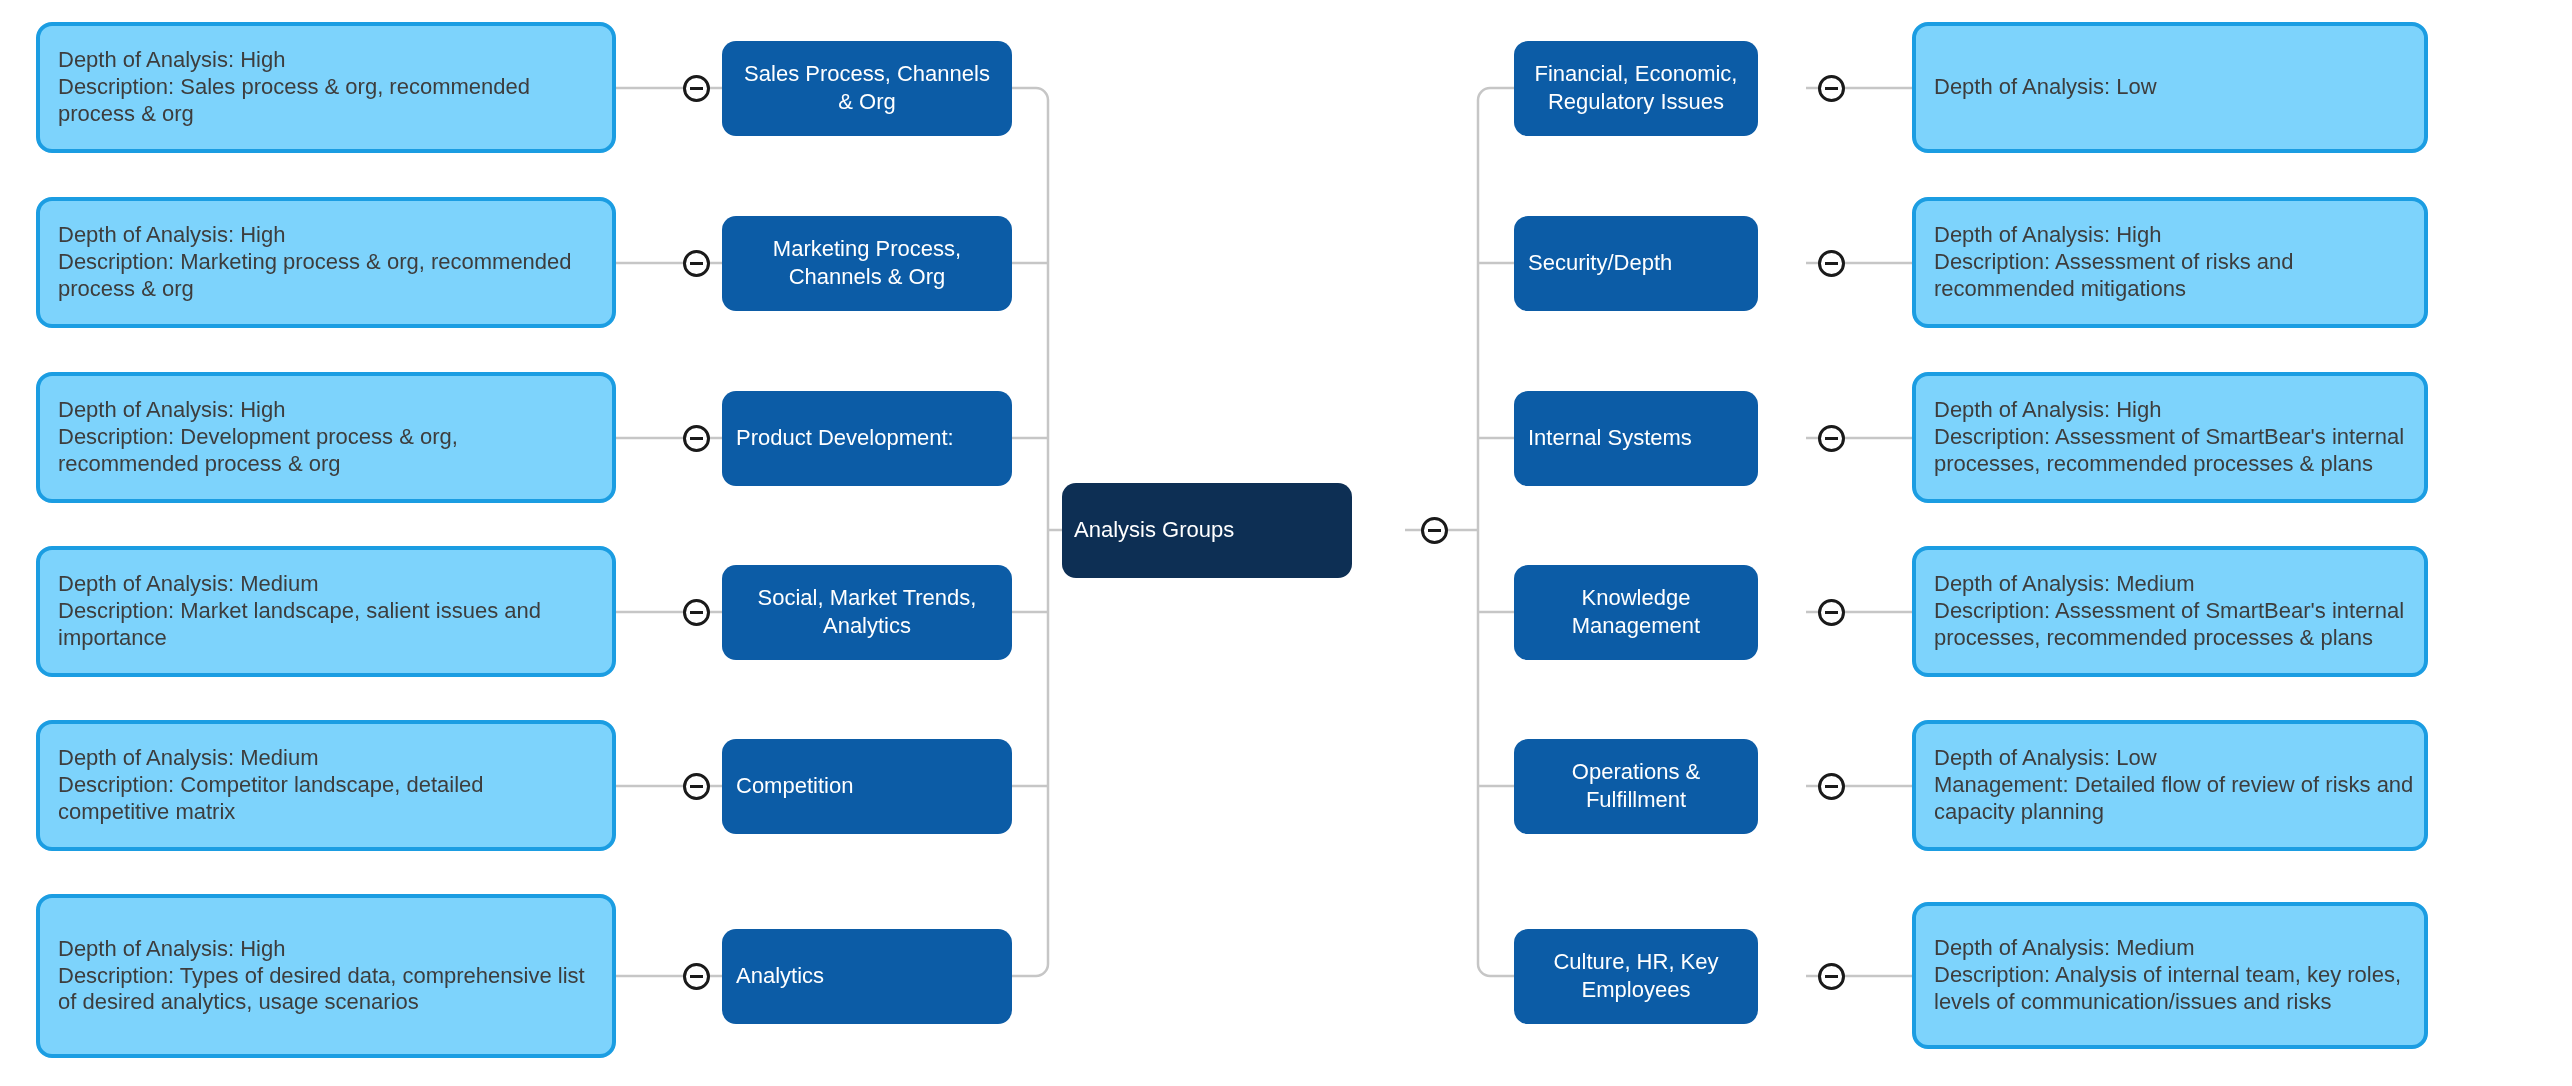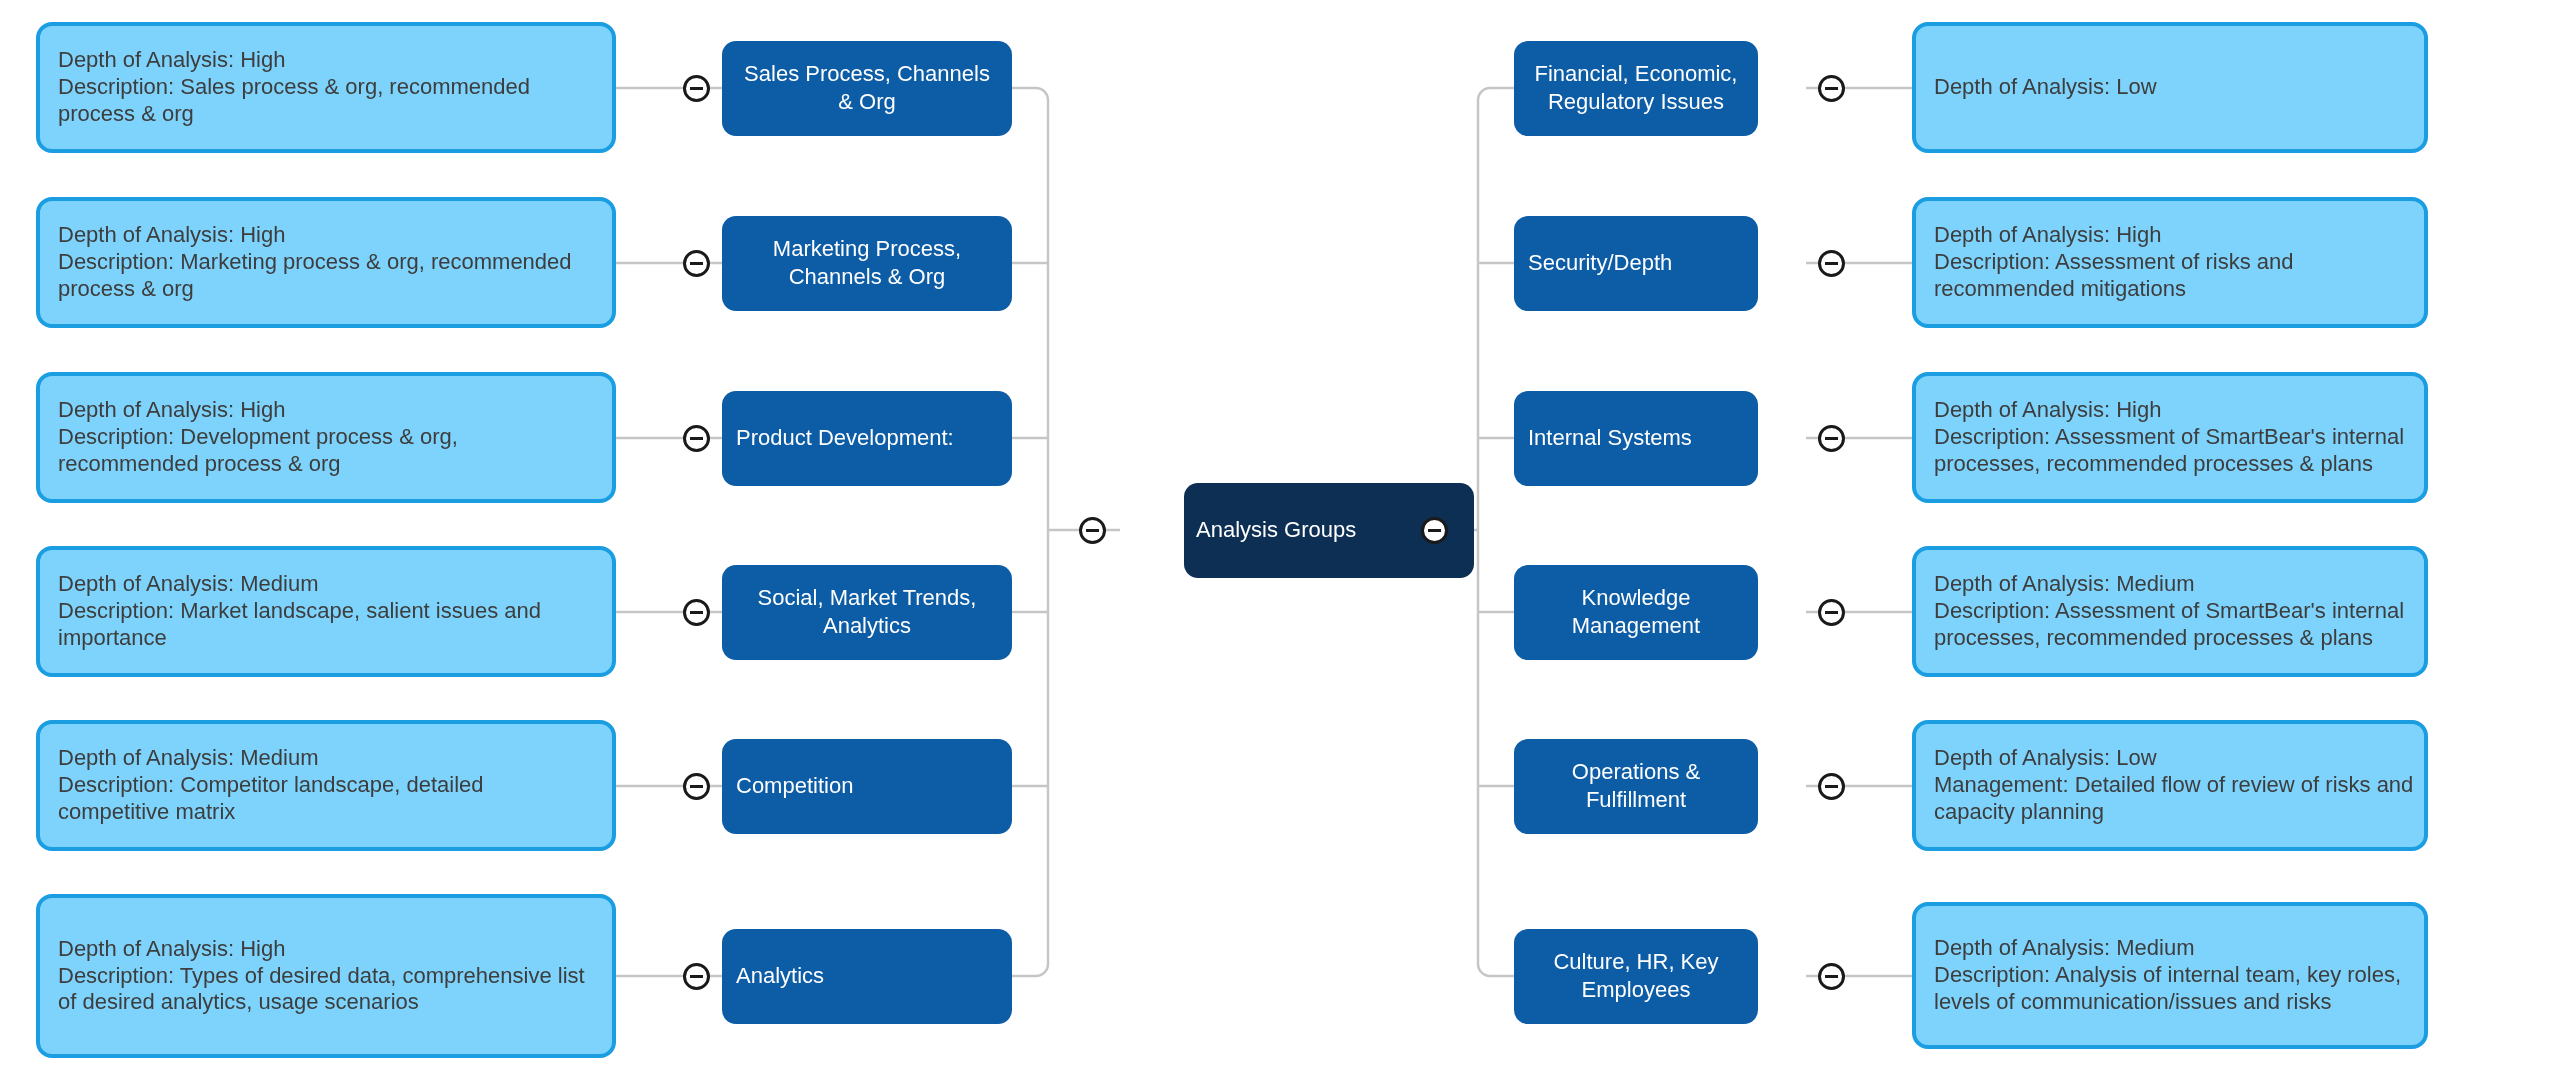--- a/index.html
+++ b/index.html
@@ -39,21 +39,21 @@
     background:var(--node-blue);
     border-radius:14px;
     box-sizing:border-box;
     display:flex;align-items:center;justify-content:flex-start;
     text-align:center;color:var(--node-text);
     font-size:22px;line-height:1.28;padding:0 14px;
   }
   .node.l{left:722px;}
   .node.r{left:1514px;width:244px;}
   .node.root{
-    left:1184px;top:483px;background:var(--root-navy);padding-left:12px;
+    left:1062px;top:483px;background:var(--root-navy);padding-left:12px;
   }
 
   .collapse-btn{
     position:absolute;width:27px;height:27px;
     background:#fff;border:3px solid #1A1A1A;border-radius:50%;
     box-sizing:border-box;
     display:flex;align-items:center;justify-content:center;
     padding:0;cursor:pointer;
   }
   .collapse-btn .minus{width:13px;height:3px;background:#1A1A1A;display:block;}

